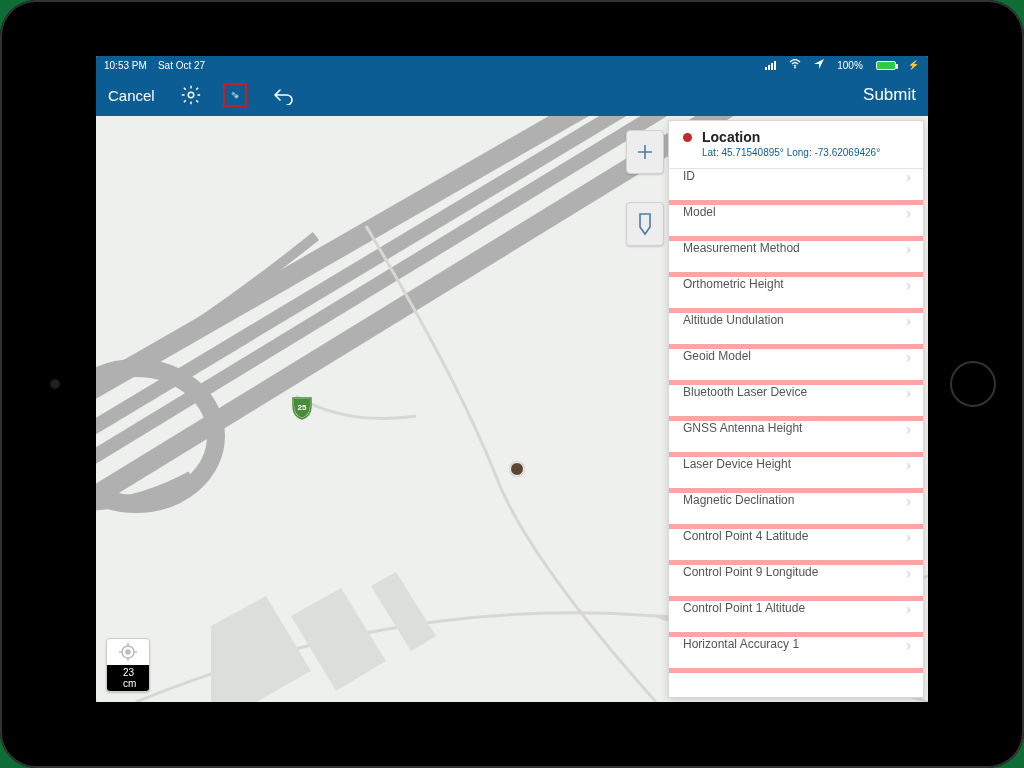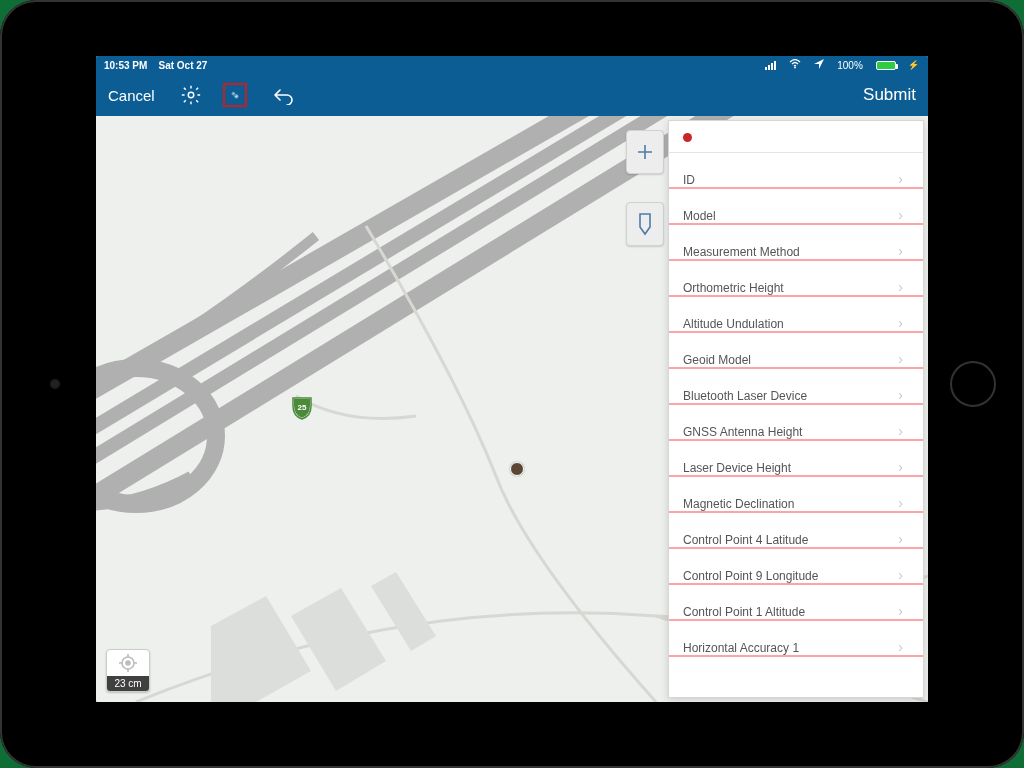--- a/index.html
+++ b/index.html
@@ -49,21 +49,21 @@
   
   .status-bar {
     height: 18px;
     background: #0b5d94;
     color: #fff;
     display: flex;
     align-items: center;
     font-size: 10px;
     padding: 0 8px;
   }
-  .status-left { flex: 0 0 auto; font-weight: bold; }
+  .status-left { flex: 0 0 auto; }
   .status-right { margin-left: auto; display: flex; align-items: center; gap: 13px; }
   .signal-bars { display: inline-flex; gap: 1px; align-items: flex-end; }
   .signal-bars span { width: 2px; background: #fff; }
   .signal-bars span:nth-child(1){height:3px}
   .signal-bars span:nth-child(2){height:5px}
   .signal-bars span:nth-child(3){height:7px}
   .signal-bars span:nth-child(4){height:9px}
   .wifi-icon, .loc-icon { font-size: 10px; }
   .battery {
     width: 20px; height: 9px; border: 1px solid #fff; border-radius: 2px; position: relative;
@@ -123,21 +123,21 @@
     border: 1px solid #ccc;
     border-radius: 4px;
     text-align: center;
     overflow: hidden;
     box-shadow: 0 1px 2px rgba(0,0,0,.2);
   }
   .accuracy-badge .acc-icon {
     height: 26px; display: flex; align-items: center; justify-content: center;
   }
   .accuracy-badge .acc-val {
-    background: #404040; color: #fff; font-size: 10px; padding: 2px 5px;
+    background: #000000; color: #fff; font-size: 10px; padding: 2px 16px;
   }
   
   .right-panel {
     position: absolute;
     right: 4px; top: 4px;
     width: 256px;
     height: calc(100% - 8px);
     background: #fff;
     border: 1px solid #d6d6d6;
     box-shadow: 0 2px 8px rgba(0,0,0,.15);
@@ -154,23 +154,23 @@
   }
   .loc-dot {
     width: 9px; height: 9px; background: #c62828; border-radius: 50%; margin-top: 4px; flex: 0 0 auto;
   }
   .loc-title { font-weight: 600; font-size: 14px; color: #222; }
   .loc-coords { font-size: 10px; color: #0b5d94; margin-top: 2px; }
   .panel-list { flex: 1; overflow: hidden; }
   .panel-row {
     height: 36px;
     display: flex;
-    align-items: flex-end;
-    padding: 0 20px 0 14px;
-    border-bottom: 2px solid #fca5a5;
+    align-items: flex-start;
+    padding: 0 12px 0 14px;
+    border-bottom: 5px solid #fca5a5;
     font-size: 12px;
     color: #555;
     cursor: pointer;
   }
   .panel-row .chev { margin-left: auto; color: #c9c9c9; font-size: 14px; }
   
   .map-tools {
     position: absolute;
     right: 264px;
     top: 14px;
@@ -321,20 +321,24 @@
               <circle cx="10" cy="10" r="2" fill="#bcbcbc"></circle>
             <path d="M10 1v3M10 16v3M1 10h3M16 10h3"></path>
           </svg>
         </div>
         <div class="acc-val">23 cm</div>
       </div>
 
       <div class="right-panel">
         <div class="panel-header">
           <div class="loc-dot"></div>
+          <div>
+            <div class="loc-title">Location</div>
+            <div class="loc-coords">Lat: 45.71540895° Long: -73.62069426°</div>
+          </div>
         </div>
         <div class="panel-list" id="field-list">
             <div class="panel-row">
               <span>ID</span>
               <span class="chev">›</span>
             </div>
             <div class="panel-row">
               <span>Model</span>
               <span class="chev">›</span>
             </div>

